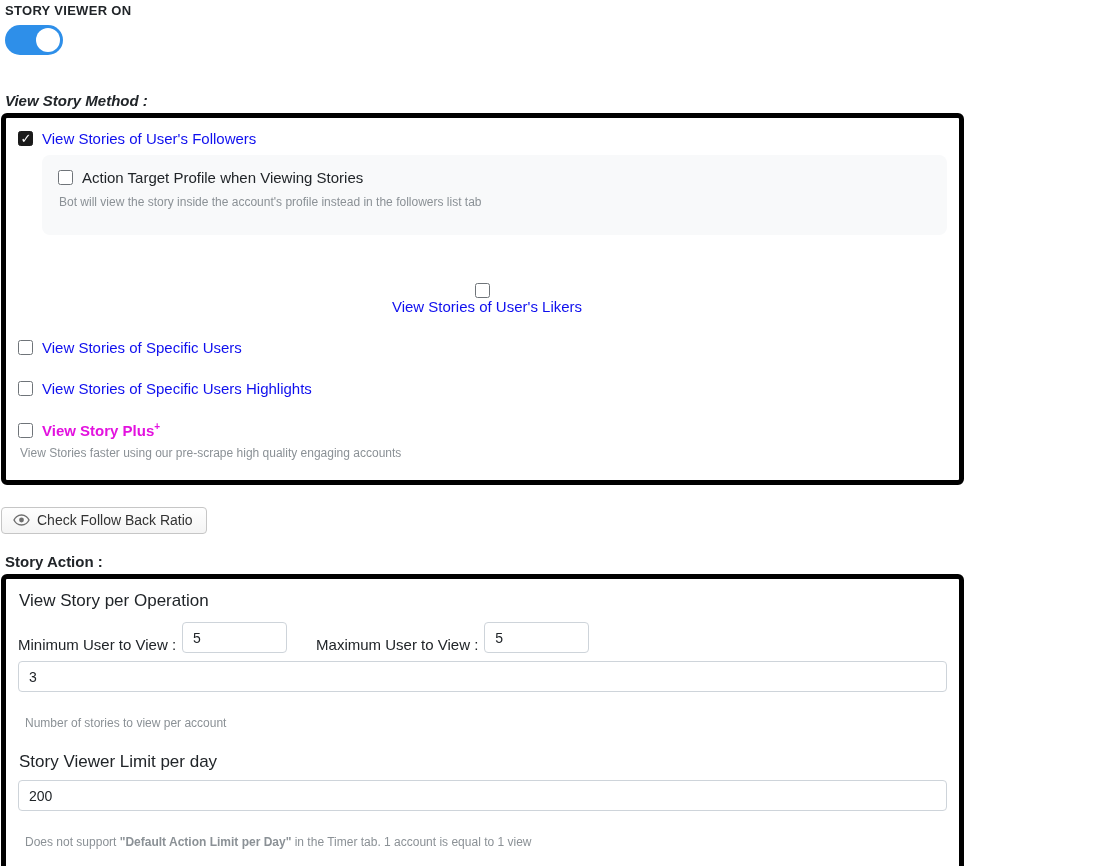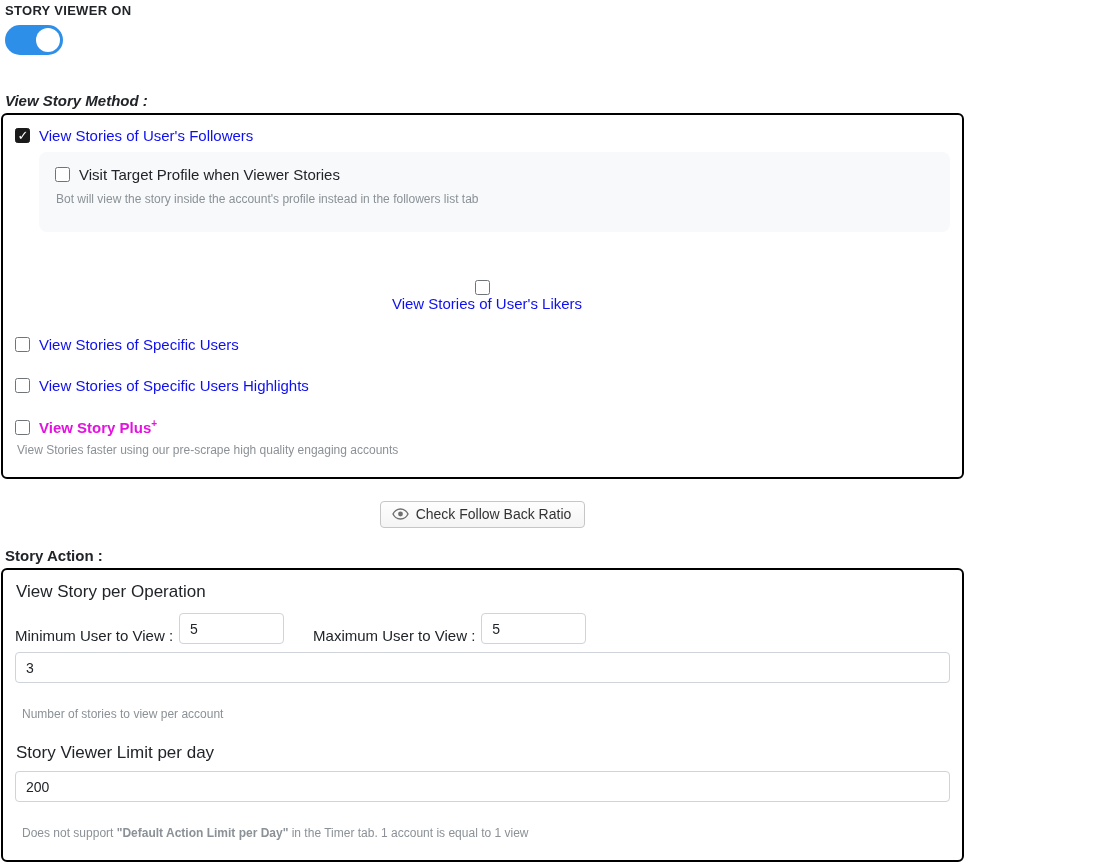--- a/index.html
+++ b/index.html
@@ -26,21 +26,21 @@
     width: 24px; height: 24px; border-radius: 50%; background: #ffffff;
   }
 
   .section-label {
     font-size: 15px; font-weight: bold; color: #212529;
     margin-left: 4px;
   }
   .method-label { margin-top: 37px; font-style: italic; }
 
   .blue-box {
-    border: 2px solid #000000; border-radius: 6px;
+    border: 5px solid #000000; border-radius: 6px;
     background: #ffffff;
   }
   .box-method { margin-top: 4px; padding: 12px 12px 20px 12px; }
 
   .chk-row { display: flex; align-items: center; }
   .checkbox {
     width: 15px; height: 15px; border: 1px solid #6f7479; border-radius: 2.5px;
     background: #ffffff; flex: 0 0 auto; cursor: pointer; position: relative;
   }
   .checkbox.checked { background: #1a1a1a; border-color: #1a1a1a; }
@@ -62,21 +62,21 @@
   .help-text {
     font-size: 12px; color: #8b9196;
   }
   .sub-box .help-text { margin-top: 9px; margin-left: 1px; }
 
   .row-gap-lg { margin-top: 48px; flex-direction: column; }
   .row-gap { margin-top: 24px; }
   .plus-help { margin-top: 7px; margin-left: 2px; }
 
   
-  .btn-row { display: flex; justify-content: center; margin-top: 22px; }
+  .btn-row { display: flex; justify-content: flex-start; margin-top: 22px; }
   .btn {
     display: inline-flex; align-items: center; gap: 7px;
     font-size: 14px; color: #333333;
     background: linear-gradient(#fefefe, #f4f4f4);
     border: 1px solid #c6c6c6; border-radius: 4px;
     padding: 4px 13px 5px 11px; cursor: pointer;
     font-family: "Liberation Sans", sans-serif;
   }
   .eye-icon { display: inline-flex; }
 
@@ -126,21 +126,21 @@
   <div class="blue-box box-method">
 
     <div class="chk-row">
       <div class="checkbox checked"></div>
       <div class="chk-label link-blue">View Stories of User's Followers</div>
     </div>
 
     <div class="sub-box">
       <div class="chk-row">
         <div class="checkbox"></div>
-        <div class="chk-label dark">Visit Target Profile when Viewer Stories</div>
+        <div class="chk-label dark">Action Target Profile when Viewing Stories</div>
       </div>
       <div class="help-text">Bot will view the story inside the account's profile instead in the followers list tab</div>
     </div>
 
     <div class="chk-row row-gap-lg">
       <div class="checkbox"></div>
       <div class="chk-label link-blue">View Stories of User's Likers</div>
     </div>
 
     <div class="chk-row row-gap">

